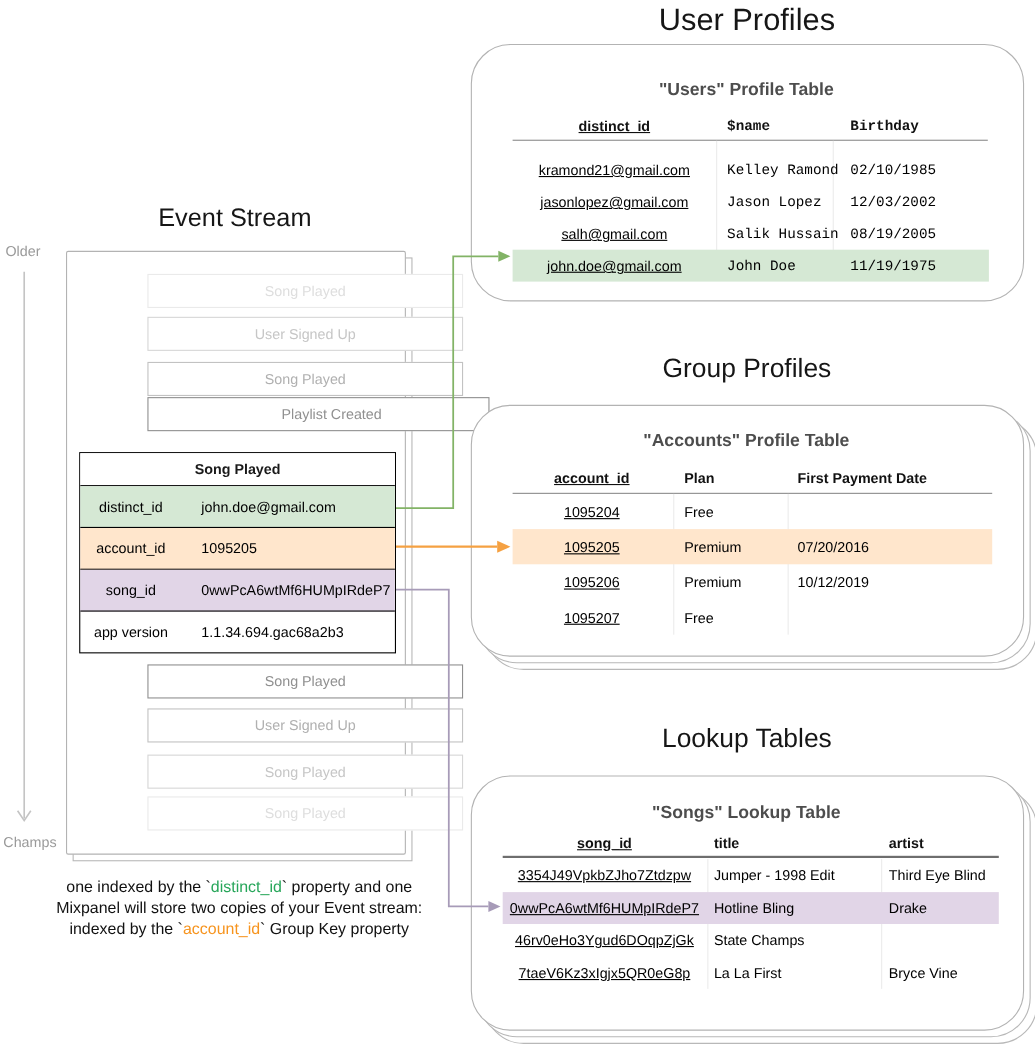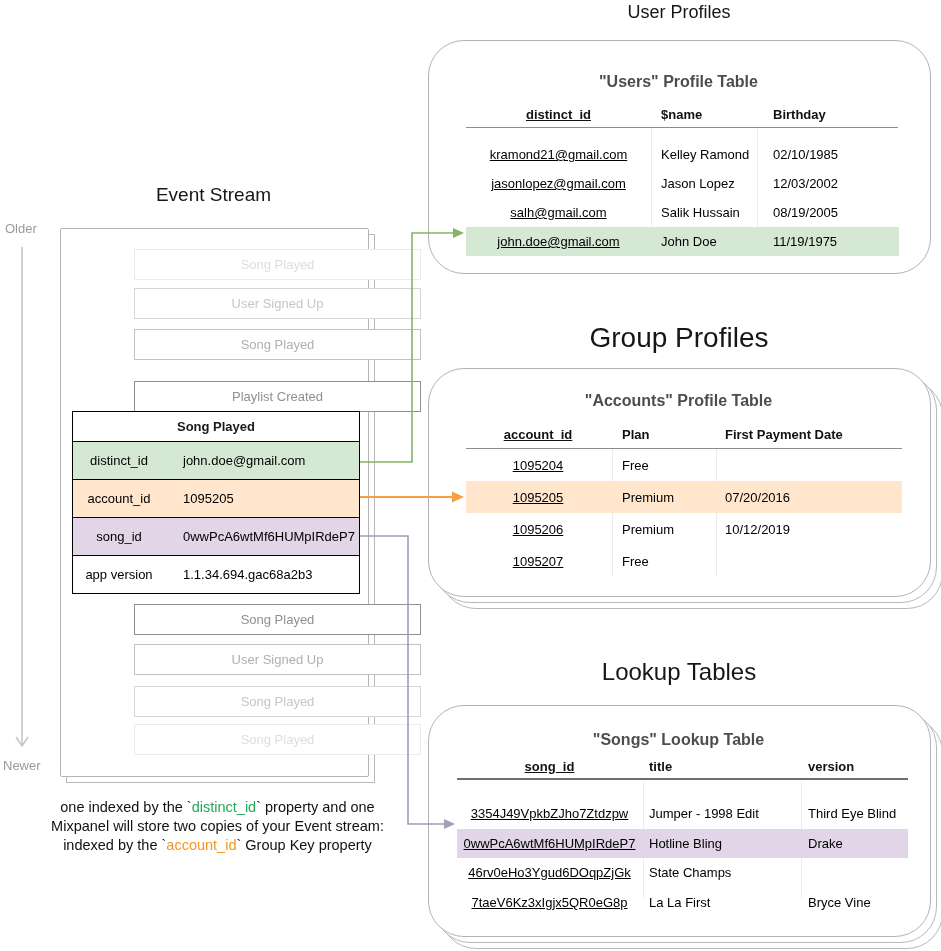--- a/index.html
+++ b/index.html
@@ -2,21 +2,21 @@
 <html><head>
 <meta charset="utf-8">
 <style>
   html,body { margin:0; padding:0; background:#fff; }
   #canvas {
     position:relative; width:941px; height:951px; overflow:hidden;
     font-family:"Liberation Sans", sans-serif; color:#000; background:#fff;
   }
 
   
-  .big-title { position:absolute; font-size:19px; color:#161616; text-align:center; }
+  .big-title { position:absolute; font-size:23px; color:#161616; text-align:center; }
 
   
   .stack-layer { position:absolute; background:#fff; border:1px solid #b8b8b8; }
   #es-container { position:absolute; left:60px; top:228px; width:307px; height:547px;
                   background:#fff; border:1px solid #b3b3b3; border-radius:2px; }
   .event-box { position:absolute; left:73px; width:285px; height:29px; background:#fff;
                display:flex; align-items:center; justify-content:center; font-size:13px; }
   .f1 { border:1px solid #8f8f8f; color:#909090; }
   .f2 { border:1px solid #c2c2c2; color:#b0b0b0; }
   .f3 { border:1px solid #d6d6d6; color:#c6c6c6; }
@@ -49,62 +49,62 @@
 
   .tbl-rule { position:absolute; background:#8c8c8c; height:1px; }
   .col-sep  { position:absolute; background:#ececec; width:1px; }
 
   .grid-row { display:grid; align-items:center; font-size:13px; }
   .users-grid { grid-template-columns:185px 112px 1fr; }
   .accounts-grid { grid-template-columns:144px 103px 1fr; }
   .songs-grid { grid-template-columns:185px 159px 1fr; }
   .c1 { text-align:center; }
   .c2, .c3 { text-align:left; }
-  .users-grid .c2, .users-grid .c3 { padding-left:10px; }
+  .users-grid .c2, .users-grid .c3 { padding-left:10px;font-family:Liberation Mono, monospace; }
   .accounts-grid .c2, .accounts-grid .c3 { padding-left:12px; }
   .songs-grid .c2, .songs-grid .c3 { padding-left:7px; }
   .hdr { font-weight:bold; color:#111; }
   .idcell { text-decoration:underline; }
 
   #users-header    { position:absolute; left:466px; top:105px; width:433px; height:18px; }
   #users-rows      { position:absolute; left:466px; top:140px; width:433px; }
   #users-rows .grid-row { height:29px; }
   #accounts-header { position:absolute; left:466px; top:425px; width:436px; height:18px; }
   #accounts-rows   { position:absolute; left:466px; top:449px; width:436px; }
   #accounts-rows .grid-row { height:32px; }
   #songs-header    { position:absolute; left:457px; top:757px; width:451px; height:18px; }
-  #songs-rows      { position:absolute; left:457px; top:781px; width:451px;margin-top:18px; }
+  #songs-rows      { position:absolute; left:457px; top:781px; width:451px; }
   #songs-rows .grid-row { height:29.5px; }
 
   #arrow-overlay { position:absolute; left:0; top:0; width:941px; height:951px;
                    pointer-events:none; z-index:50; }
 </style>
 </head>
 <body>
 
 <div id="canvas">
 
   <div class="big-title" style="left:60px; top:184px; width:307px;">Event Stream</div>
 
   <div class="axis-label" style="left:5px; top:221px;">Older</div>
-  <div class="axis-label" style="left:3px; top:758px;">Newer</div>
+  <div class="axis-label" style="left:3px; top:758px;">Champs</div>
 
   <div class="stack-layer" style="left:66px; top:234px; width:307px; height:547px;"></div>
   <div id="es-container">
 
     <div class="event-box f4" style="top:20px;">
       <span>Song Played</span>
       </div>
     <div class="event-box f3" style="top:59px;">
       <span>User Signed Up</span>
       </div>
     <div class="event-box f2" style="top:100px;">
       <span>Song Played</span>
       </div>
-    <div class="event-box f1" style="top:152px;">
+    <div class="event-box f1" style="top:132px;padding-left:24px;">
       <span>Playlist Created</span>
       </div>
 
     <div class="event-box f1" style="top:375px;">
       <span>Song Played</span>
       </div>
     <div class="event-box f2" style="top:415px;">
       <span>User Signed Up</span>
       </div>
     <div class="event-box f3" style="top:457px;">
@@ -138,21 +138,21 @@
   <div id="caption">
     <div>
       <span>one indexed by the `</span><span class="green-text">distinct_id</span><span>` property and one</span>
     </div>
     <div><span>Mixpanel will store two copies of your Event stream:</span></div>
     <div>
       <span>indexed by the `</span><span class="orange-text">account_id</span><span>` Group Key property</span>
     </div>
   </div>
 
-  <div class="big-title" style="left:428px; top:2px; width:502px; font-size:18px;">User Profiles</div>
+  <div class="big-title" style="left:428px; top:2px; width:502px; font-size:28px;">User Profiles</div>
 
   <div class="card" style="left:428px; top:40px; width:501px; height:232px;"></div>
   <div class="card-heading" style="left:428px; top:73px; width:501px;">"Users" Profile Table</div>
 
   <div id="users-header" class="grid-row users-grid hdr">
     <span class="c1 idcell">distinct_id</span>
     <span class="c2">$name</span>
     <span class="c3">Birthday</span>
   </div>
   <div class="tbl-rule" style="left:466px; top:127px; width:432px;"></div>
@@ -175,21 +175,21 @@
       <span class="c2">Salik Hussain</span>
       <span class="c3">08/19/2005</span>
     </div>
     <div class="grid-row users-grid bg-green">
       <span class="c1 idcell">john.doe@gmail.com</span>
       <span class="c2">John Doe</span>
       <span class="c3">11/19/1975</span>
     </div>
   </div>
 
-  <div class="big-title" style="left:428px; top:322px; width:502px; font-size:28px;">Group Profiles</div>
+  <div class="big-title" style="left:428px; top:322px; width:502px; font-size:24px;">Group Profiles</div>
 
   <div class="stack-layer" style="left:440px; top:380px; width:501px; height:227px; border-radius:36px;"></div>
   <div class="stack-layer" style="left:434px; top:374px; width:501px; height:227px; border-radius:36px;"></div>
   <div class="card" style="left:428px; top:368px; width:501px; height:227px;"></div>
   <div class="card-heading" style="left:428px; top:392px; width:501px;">"Accounts" Profile Table</div>
 
   <div id="accounts-header" class="grid-row accounts-grid hdr">
     <span class="c1 idcell">account_id</span>
     <span class="c2">Plan</span>
     <span class="c3">First Payment Date</span>
@@ -224,21 +224,21 @@
   <div class="big-title" style="left:428px; top:658px; width:502px; font-size:24px;">Lookup Tables</div>
 
   <div class="stack-layer" style="left:440px; top:717px; width:501px; height:230px; border-radius:36px;"></div>
   <div class="stack-layer" style="left:434px; top:711px; width:501px; height:230px; border-radius:36px;"></div>
   <div class="card" style="left:428px; top:705px; width:501px; height:230px;"></div>
   <div class="card-heading" style="left:428px; top:731px; width:501px;">"Songs" Lookup Table</div>
 
   <div id="songs-header" class="grid-row songs-grid hdr">
     <span class="c1 idcell">song_id</span>
     <span class="c2">title</span>
-    <span class="c3">version</span>
+    <span class="c3">artist</span>
   </div>
   <div class="tbl-rule" style="left:457px; top:778px; width:451px; height:2px; background:#6e6e6e;"></div>
   <div class="col-sep" style="left:643px; top:781px; height:118px;"></div>
   <div class="col-sep" style="left:801px; top:781px; height:118px;"></div>
 
   <div id="songs-rows">
     <div class="grid-row songs-grid">
       <span class="c1 idcell">3354J49VpkbZJho7Ztdzpw</span>
       <span class="c2">Jumper - 1998 Edit</span>
       <span class="c3">Third Eye Blind</span>

